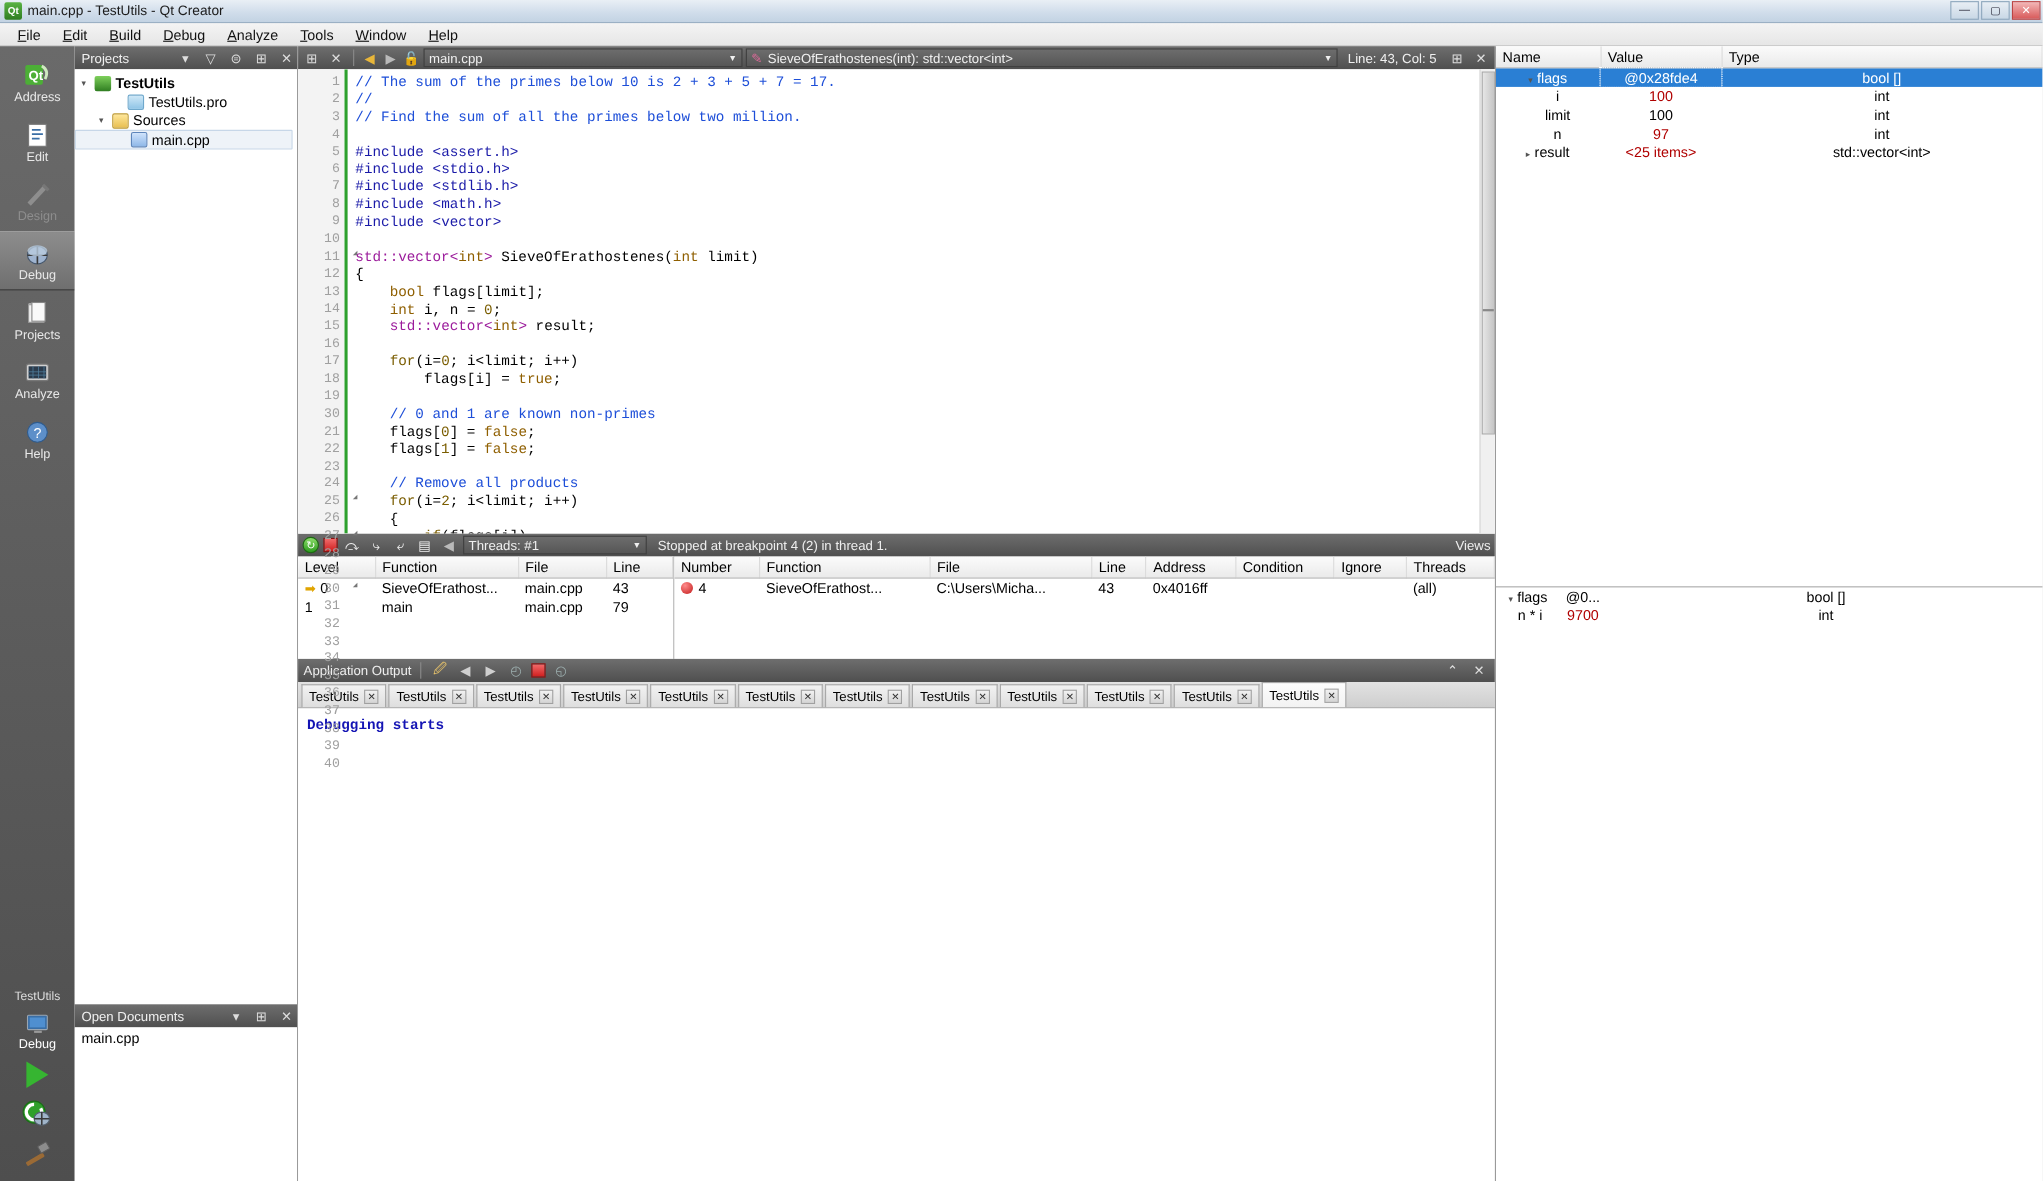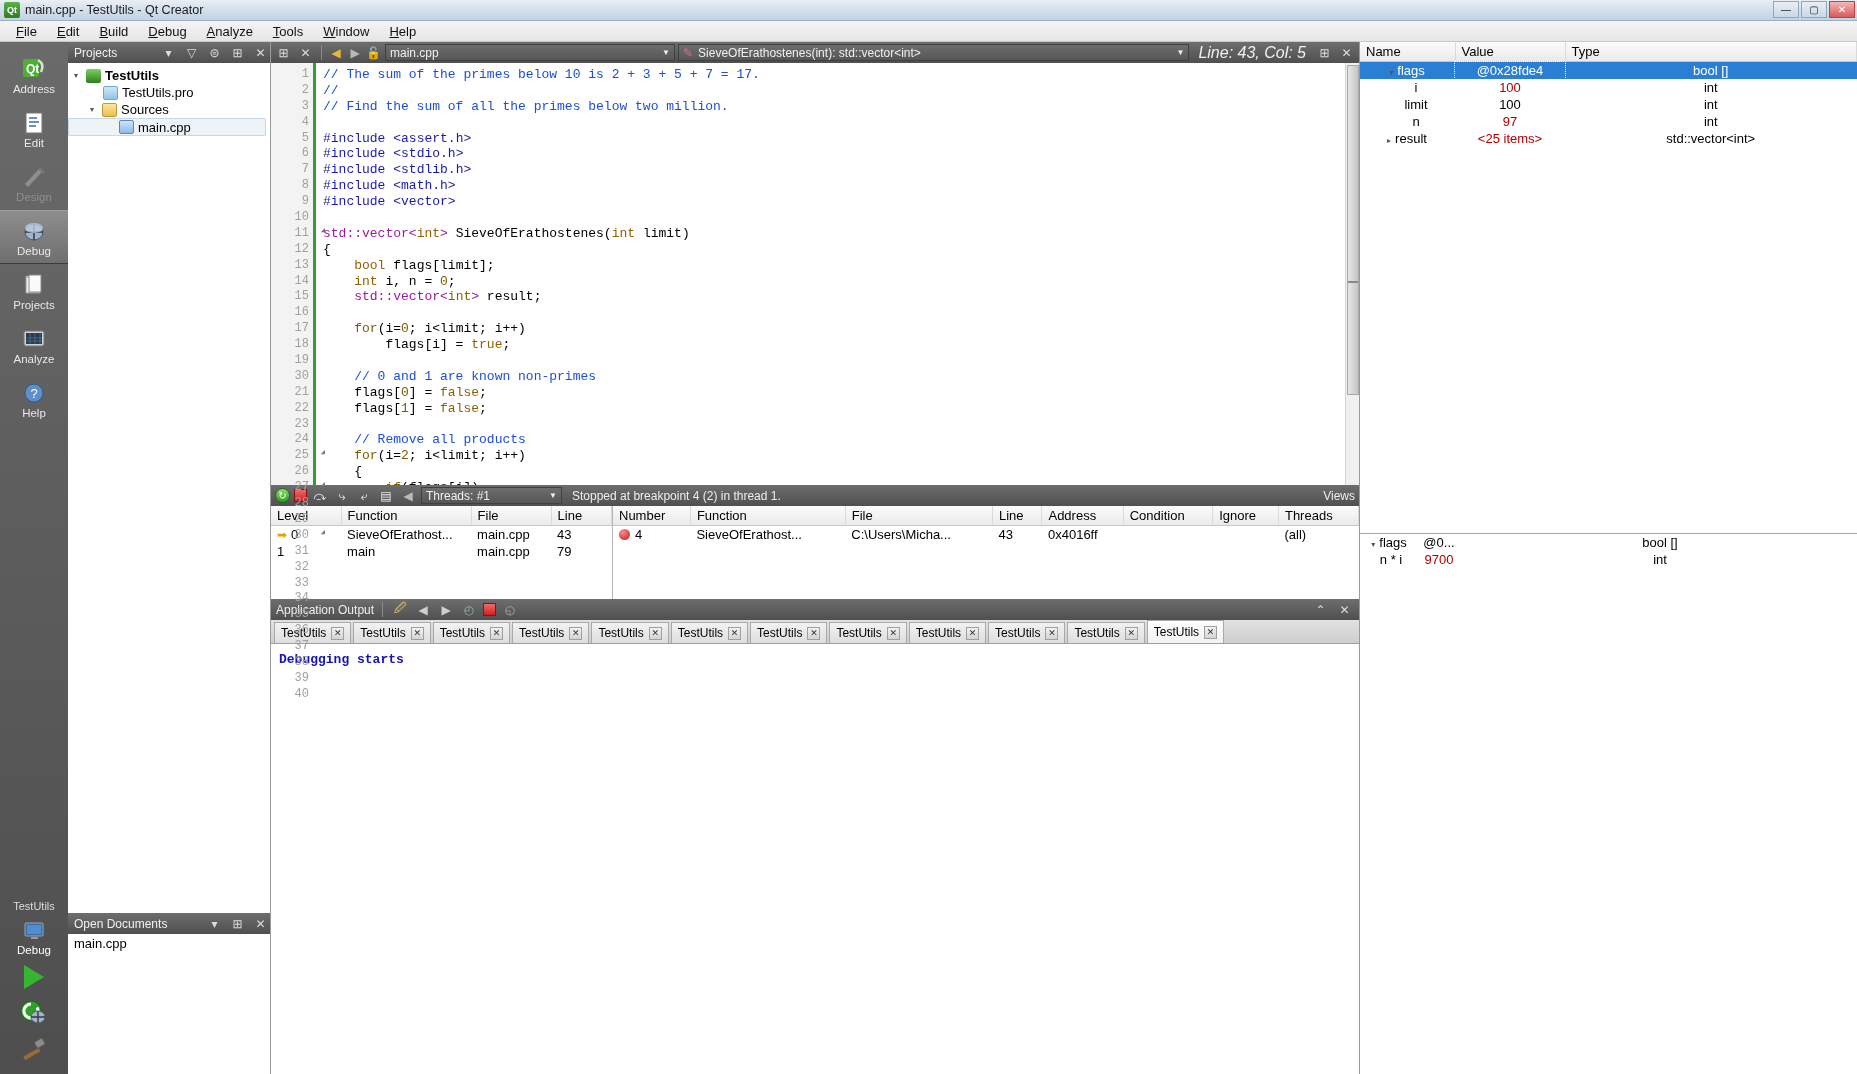--- a/index.html
+++ b/index.html
@@ -65,21 +65,21 @@
   
   #edtoolbar { height:21px; background:linear-gradient(#6e6e6e,#4f4f4f); display:flex; align-items:center;
     color:#eee; font-size:12px; gap:3px; padding:0 3px; }
   .tb-sep { width:1px; height:15px; background:#8a8a8a; margin:0 3px; }
   .combo { background:linear-gradient(#6d6d6d,#565656); border:1px solid #3f3f3f; height:17px;
     display:flex; align-items:center; padding:0 4px; color:#f0f0f0; font-size:12px; }
   .combo .cgrow { flex:1; }
   .combo .carrow { font-size:8px; margin-left:6px; }
   .nav-ico { width:16px;height:16px; display:flex;align-items:center;justify-content:center; font-size:12px; }
   .lock { color:#bbb; }
-  .linecol { color:#f0f0f0; font-size:16px; padding:0 6px;font-style:italic; }
+  .linecol { color:#f0f0f0; font-size:12px; padding:0 6px; }
 
   
   #editorwrap { flex:1; display:flex; background:#fff; min-height:0; position:relative; }
   #gutter { width:42px; background:#f3f3f3; color:#a0a0a0; font-family:"Liberation Mono", monospace;
     font-size:12px; text-align:right; padding-top:4px; }
   #gutter div { height:15.9px; padding-right:4px; position:relative; }
   #gutter div .fold { position:absolute; right:-12px; color:#777; font-size:7px; }
   #codearea { flex:1; position:relative; overflow:hidden; padding-top:4px; }
   .cl { height:15.9px; font-family:"Liberation Mono", monospace; font-size:13px; white-space:pre; padding-left:10px; color:#000; }
   .cm { color:#1d4ed8; }
@@ -270,21 +270,21 @@
       <span class="pb-btn">⊜</span>
       <span class="pb-btn">⊞</span>
       <span class="pb-btn">✕</span>
     </div>
     <div id="tree">
         <div class="trow" style="padding-left: 6px;">
           <span class="arrow">▾</span>
           <span class="ficon ic-qt"></span>
           <span style="font-weight: bold;">TestUtils</span>
         </div>
-        <div class="trow" style="padding-left: 23px;">
+        <div class="trow" style="padding-left: 36px;">
           <span class="arrow"></span>
           <span class="ficon ic-pro"></span>
           <span>TestUtils.pro</span>
         </div>
         <div class="trow" style="padding-left: 22px;">
           <span class="arrow">▾</span>
           <span class="ficon ic-src"></span>
           <span>Sources</span>
         </div>
         <div class="trow sel" style="padding-left: 38px;">
@@ -409,21 +409,21 @@
     </div>
 
     <div id="debugbar">
       <span class="circ-green">↻</span>
       <span class="sq-red"></span>
       <span class="dbg-ico">⤼</span>
       <span class="dbg-ico">⤷</span>
       <span class="dbg-ico">⤶</span>
       <span class="dbg-ico">▤</span>
       <span class="dbg-ico" style="color:#b9b9b9">◀</span>
-      <div class="combo" style="width:141px">
+      <div class="combo" style="width:167px">
         <span class="cgrow">Threads: #1</span>
         <span class="carrow">▼</span>
       </div>
       <span style="margin-left:6px">Stopped at breakpoint 4 (2) in thread 1.</span>
       <span style="flex:1"></span>
       <span>Views</span>
     </div>
 
     <div id="debugpanes">
       <div id="stackpane">

